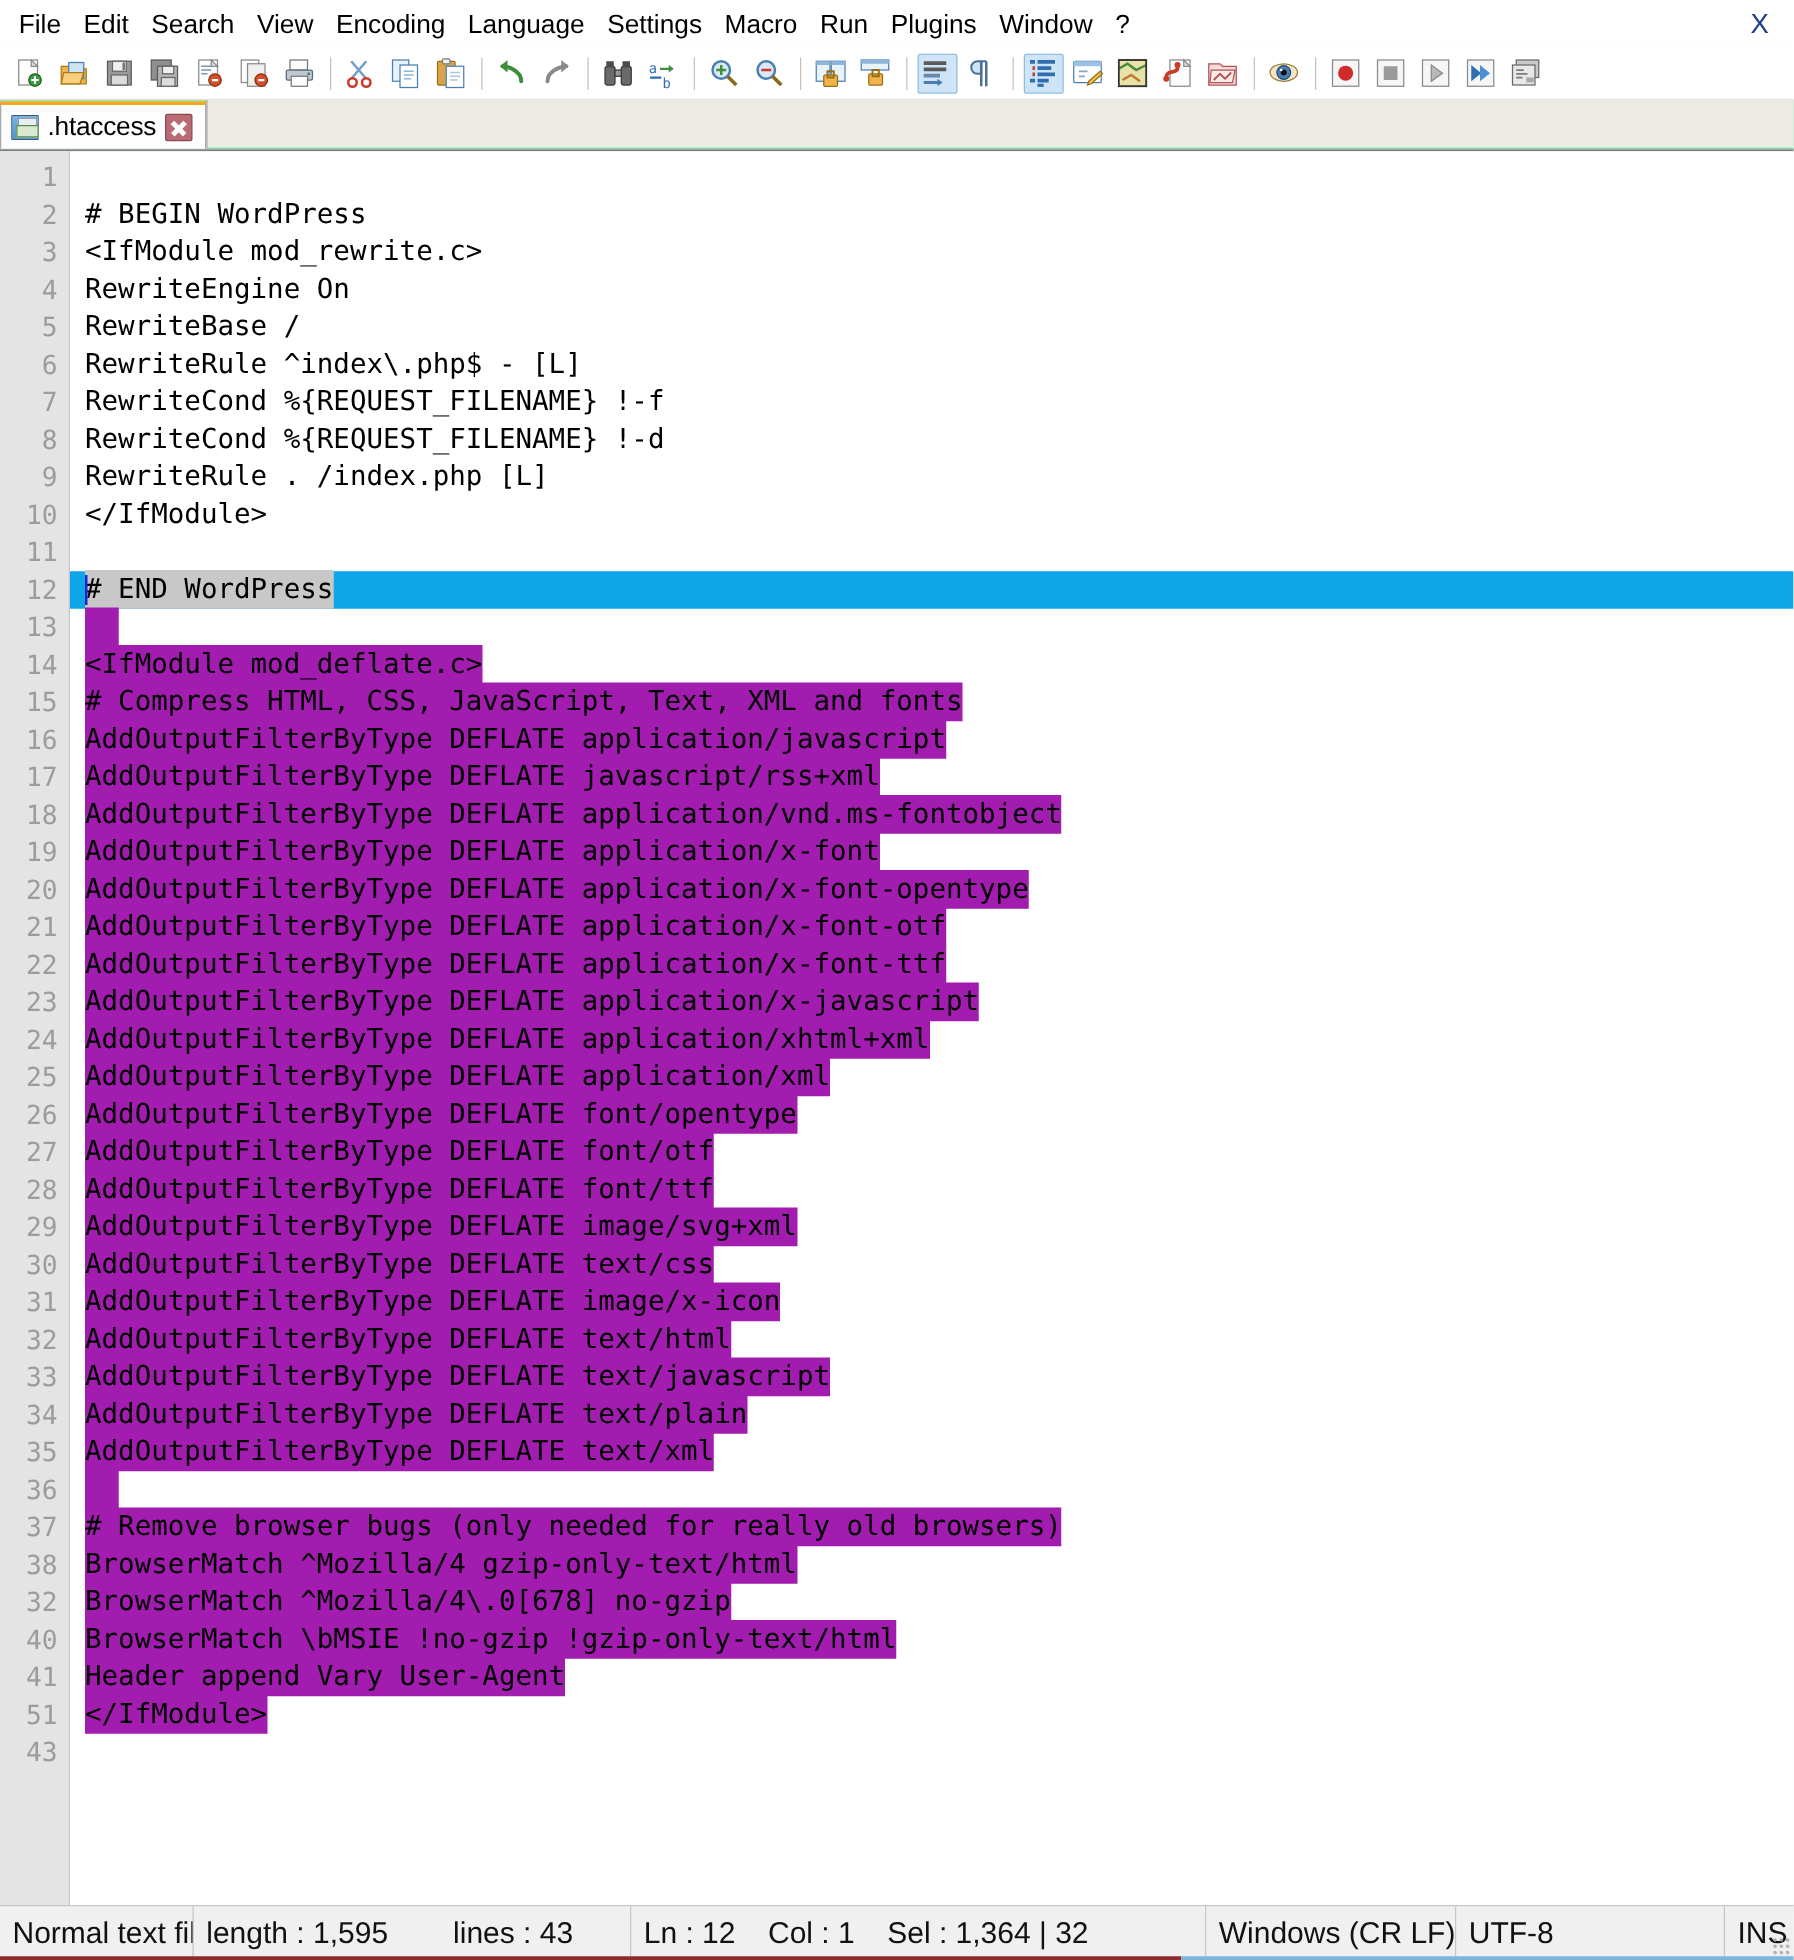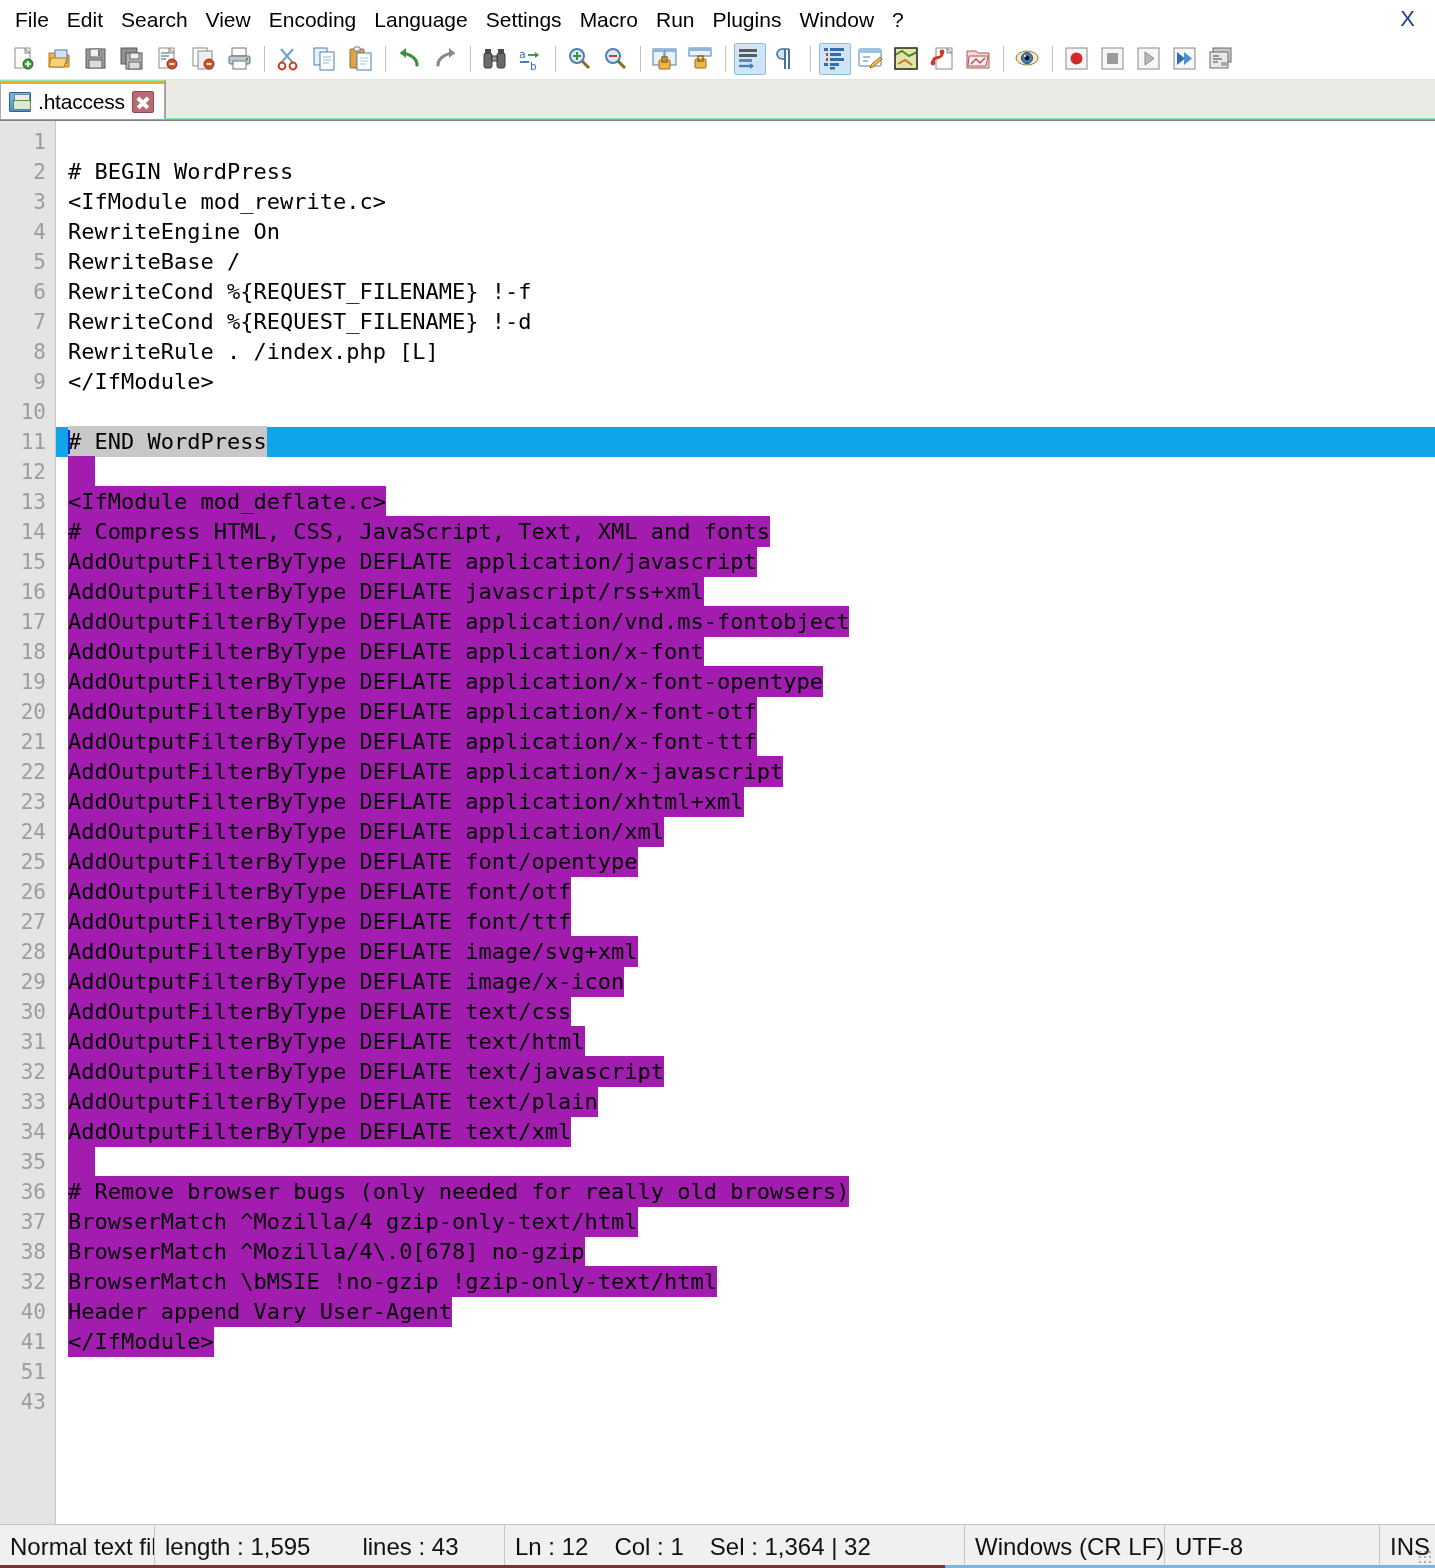--- a/index.html
+++ b/index.html
@@ -589,20 +589,21 @@
         <div class="ln">41</div>
         <div class="ln">51</div>
         <div class="ln">43</div>
       </div>
     <div class="code" id="code">
         <div class="code-line"><span></span></div>
         <div class="code-line"><span># BEGIN WordPress</span></div>
         <div class="code-line"><span>&lt;IfModule mod_rewrite.c&gt;</span></div>
         <div class="code-line"><span>RewriteEngine On</span></div>
         <div class="code-line"><span>RewriteBase /</span></div>
+        <div class="code-line"><span>RewriteRule ^index\.php$ - [L]</span></div>
         <div class="code-line"><span>RewriteCond %{REQUEST_FILENAME} !-f</span></div>
         <div class="code-line"><span>RewriteCond %{REQUEST_FILENAME} !-d</span></div>
         <div class="code-line"><span>RewriteRule . /index.php [L]</span></div>
         <div class="code-line"><span>&lt;/IfModule&gt;</span></div>
         <div class="code-line"><span></span></div>
         <div class="code-line cur"><span class="seltext"># END WordPress</span><div class="caret"></div></div>
         <div class="code-line"><span class="seltext">&nbsp;&nbsp;</span></div>
         <div class="code-line"><span class="seltext">&lt;IfModule mod_deflate.c&gt;</span></div>
         <div class="code-line"><span class="seltext"># Compress HTML, CSS, JavaScript, Text, XML and fonts</span></div>
         <div class="code-line"><span class="seltext">AddOutputFilterByType DEFLATE application/javascript</span></div>
@@ -612,22 +613,22 @@
         <div class="code-line"><span class="seltext">AddOutputFilterByType DEFLATE application/x-font-opentype</span></div>
         <div class="code-line"><span class="seltext">AddOutputFilterByType DEFLATE application/x-font-otf</span></div>
         <div class="code-line"><span class="seltext">AddOutputFilterByType DEFLATE application/x-font-ttf</span></div>
         <div class="code-line"><span class="seltext">AddOutputFilterByType DEFLATE application/x-javascript</span></div>
         <div class="code-line"><span class="seltext">AddOutputFilterByType DEFLATE application/xhtml+xml</span></div>
         <div class="code-line"><span class="seltext">AddOutputFilterByType DEFLATE application/xml</span></div>
         <div class="code-line"><span class="seltext">AddOutputFilterByType DEFLATE font/opentype</span></div>
         <div class="code-line"><span class="seltext">AddOutputFilterByType DEFLATE font/otf</span></div>
         <div class="code-line"><span class="seltext">AddOutputFilterByType DEFLATE font/ttf</span></div>
         <div class="code-line"><span class="seltext">AddOutputFilterByType DEFLATE image/svg+xml</span></div>
+        <div class="code-line"><span class="seltext">AddOutputFilterByType DEFLATE text/css</span></div>
         <div class="code-line"><span class="seltext">AddOutputFilterByType DEFLATE image/x-icon</span></div>
-        <div class="code-line"><span class="seltext">AddOutputFilterByType DEFLATE text/css</span></div>
         <div class="code-line"><span class="seltext">AddOutputFilterByType DEFLATE text/html</span></div>
         <div class="code-line"><span class="seltext">AddOutputFilterByType DEFLATE text/javascript</span></div>
         <div class="code-line"><span class="seltext">AddOutputFilterByType DEFLATE text/plain</span></div>
         <div class="code-line"><span class="seltext">AddOutputFilterByType DEFLATE text/xml</span></div>
         <div class="code-line"><span class="seltext">&nbsp;&nbsp;</span></div>
         <div class="code-line"><span class="seltext"># Remove browser bugs (only needed for really old browsers)</span></div>
         <div class="code-line"><span class="seltext">BrowserMatch ^Mozilla/4 gzip-only-text/html</span></div>
         <div class="code-line"><span class="seltext">BrowserMatch ^Mozilla/4\.0[678] no-gzip</span></div>
         <div class="code-line"><span class="seltext">BrowserMatch \bMSIE !no-gzip !gzip-only-text/html</span></div>
         <div class="code-line"><span class="seltext">Header append Vary User-Agent</span></div>

